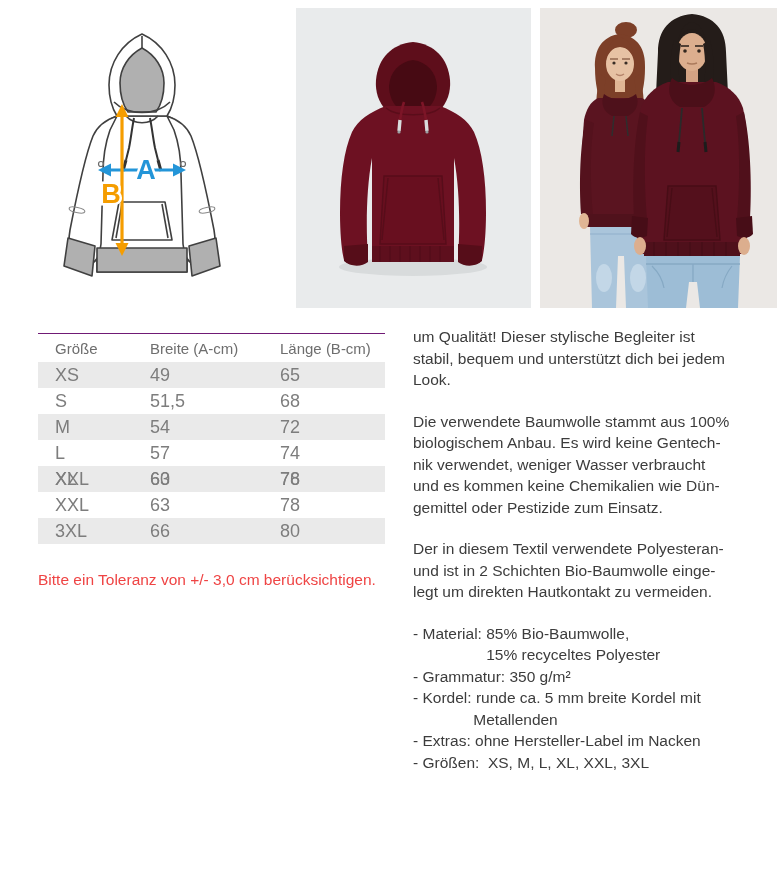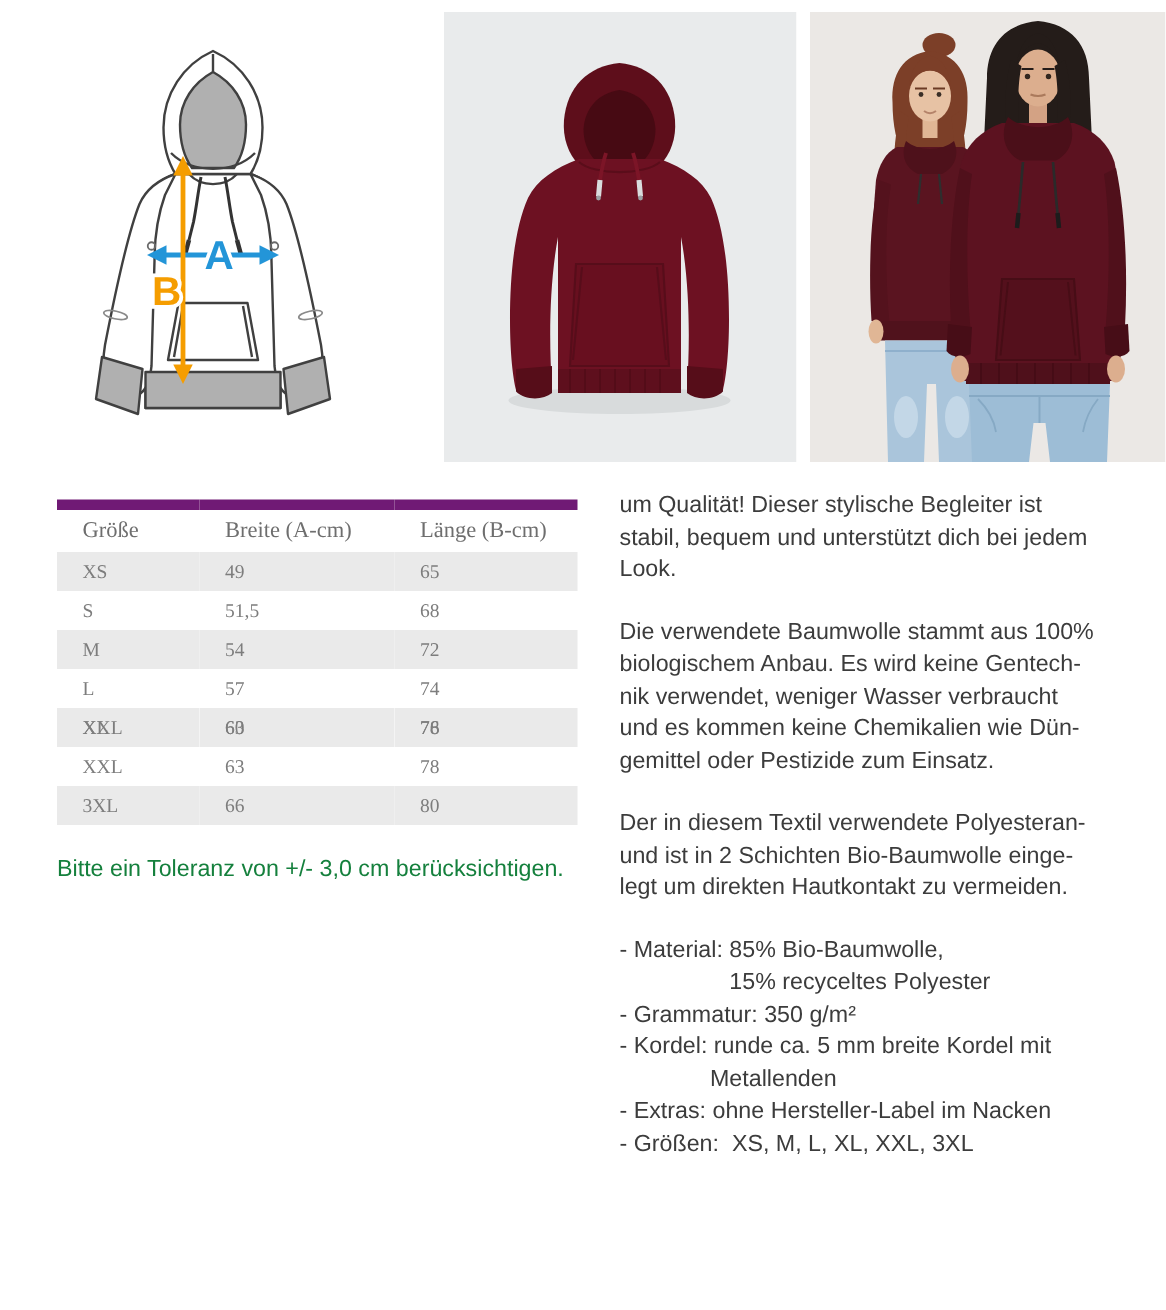--- a/index.html
+++ b/index.html
@@ -11,34 +11,34 @@
   .abs { position:absolute; }
 
   
   .sketch-wrap   { left:50px;  top:24px; width:200px; height:272px; }
   .product-photo { left:296px; top:8px;  width:235px; height:300px; }
   .models-photo  { left:540px; top:8px;  width:237px; height:300px; }
   .sketch-wrap svg, .product-photo svg, .models-photo svg { display:block; width:100%; height:100%; }
 
   
   .table-col { left:38px; top:333px; width:347px; }
-  table.size-table { border-collapse:collapse; width:347px; border-top:7px solid #701a75;font-family:Liberation Serif, serif; }
+  table.size-table { border-collapse:collapse; width:347px; border-top:1px solid #701a75; }
   table.size-table th {
     text-align:left; font-weight:400; color:#6e6e6e; font-size:15px;
     height:28px; padding:0 0 0 17px;
   }
   table.size-table td {
-    color:#7d7d7d; font-size:13px; height:26px; padding:0 0 0 17px;
+    color:#7d7d7d; font-size:18px; height:26px; padding:0 0 0 17px;
   }
   col.c1 { width:95px; } col.c2 { width:130px; } col.c3 { width:122px; }
   tbody tr:nth-child(odd) { background:#eaeaea; }
   td.ovl { position:relative;margin-top:24px; }
   td.ovl .ovl-txt { position:absolute; left:17px; top:50%; transform:translateY(-50%); }
 
-  .tolerance { left:38px; top:571px; font-size:15.5px; color:#15803d; }
+  .tolerance { left:38px; top:571px; font-size:15.5px; color:#ef4444; }
 
   
   .desc-col { left:413px; top:326px; width:364px; font-size:15.5px; color:#3c3c3c; line-height:21.5px; }
   .para { margin:0 0 20px 0; }
   .specs { margin:10px 0 0 0; white-space:pre-wrap; }
 </style>
 </head>
 <body>
 
 <div class="abs sketch-wrap">

